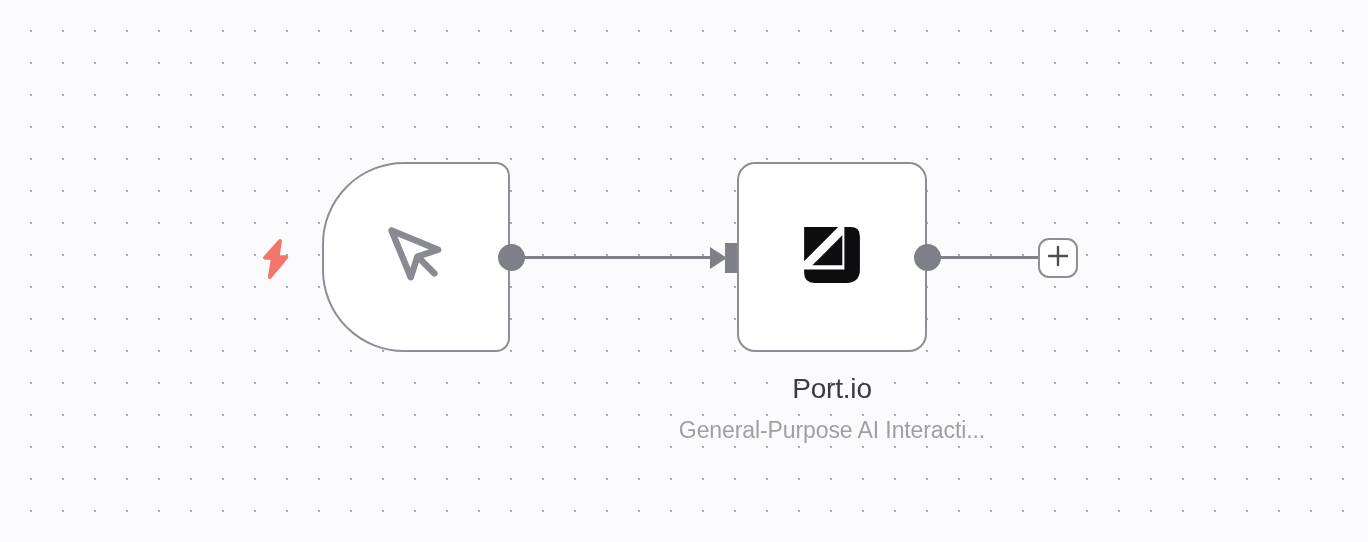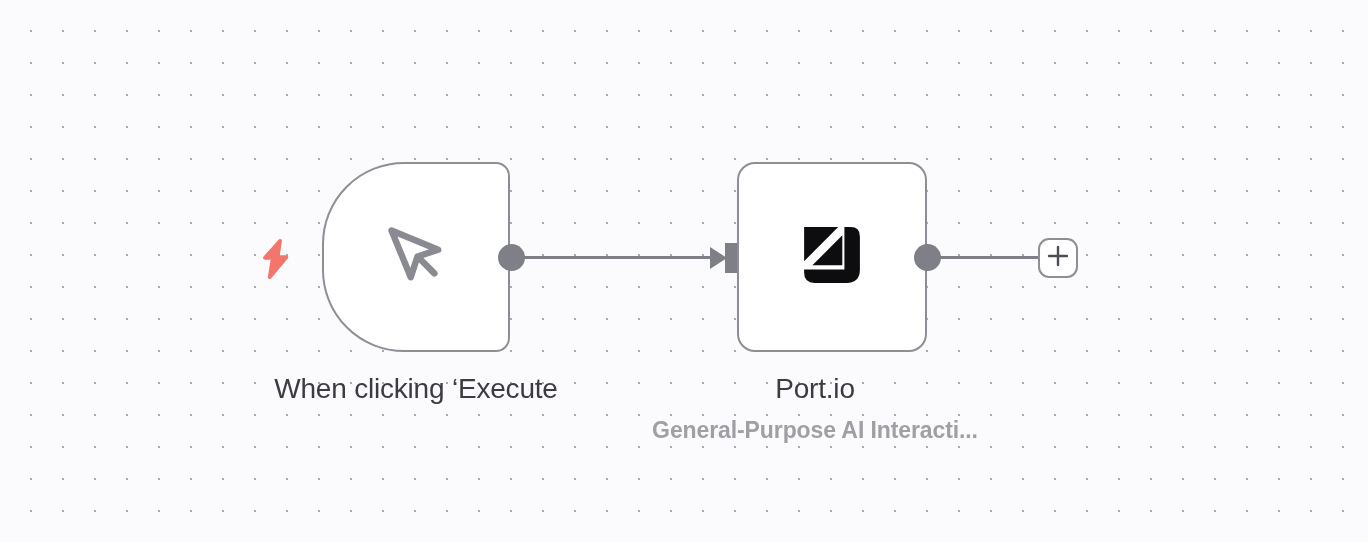--- a/index.html
+++ b/index.html
@@ -68,25 +68,25 @@
   .node-label{
     position:absolute;top:366px;
     text-align:center;
     color:#3b3b43;
     font-size:28px;line-height:46px;
     font-weight:500;
     letter-spacing:-0.2px;
     white-space:nowrap;
   }
   .trigger-label{left:116px;width:600px;}
-  .port-label{left:615px;width:400px;}
+  .port-label{left:632px;width:400px;}
   .node-subtitle{
     margin-top:1px;
     font-size:23px;line-height:34px;
-    font-weight:700;
+    font-weight:400;
     color:#9fa0a6;
     letter-spacing:-0.1px;
   }
 
   .bolt{position:absolute;left:260px;top:237px;}
 </style>
 </head>
 <body>
 
 <div class="canvas">
@@ -129,21 +129,20 @@
   <div class="plus-btn" aria-label="+">
     <span>
       <svg width="24" height="24" viewBox="0 0 24 24" fill="none" stroke="#4d4d55" stroke-width="2.4" stroke-linecap="round">
         <path d="M12 3 V21"></path>
           <path d="M3 12 H21"></path>
       </svg>
     </span>
   </div>
 
   <div class="node-label trigger-label">
-    <div>When clicking ‘Execute</div>
   </div>
 
   <div class="node-label port-label">
     <div>Port.io</div>
     <div class="node-subtitle">General-Purpose AI Interacti...</div>
   </div>
 
 </div>
 
 </body></html>

